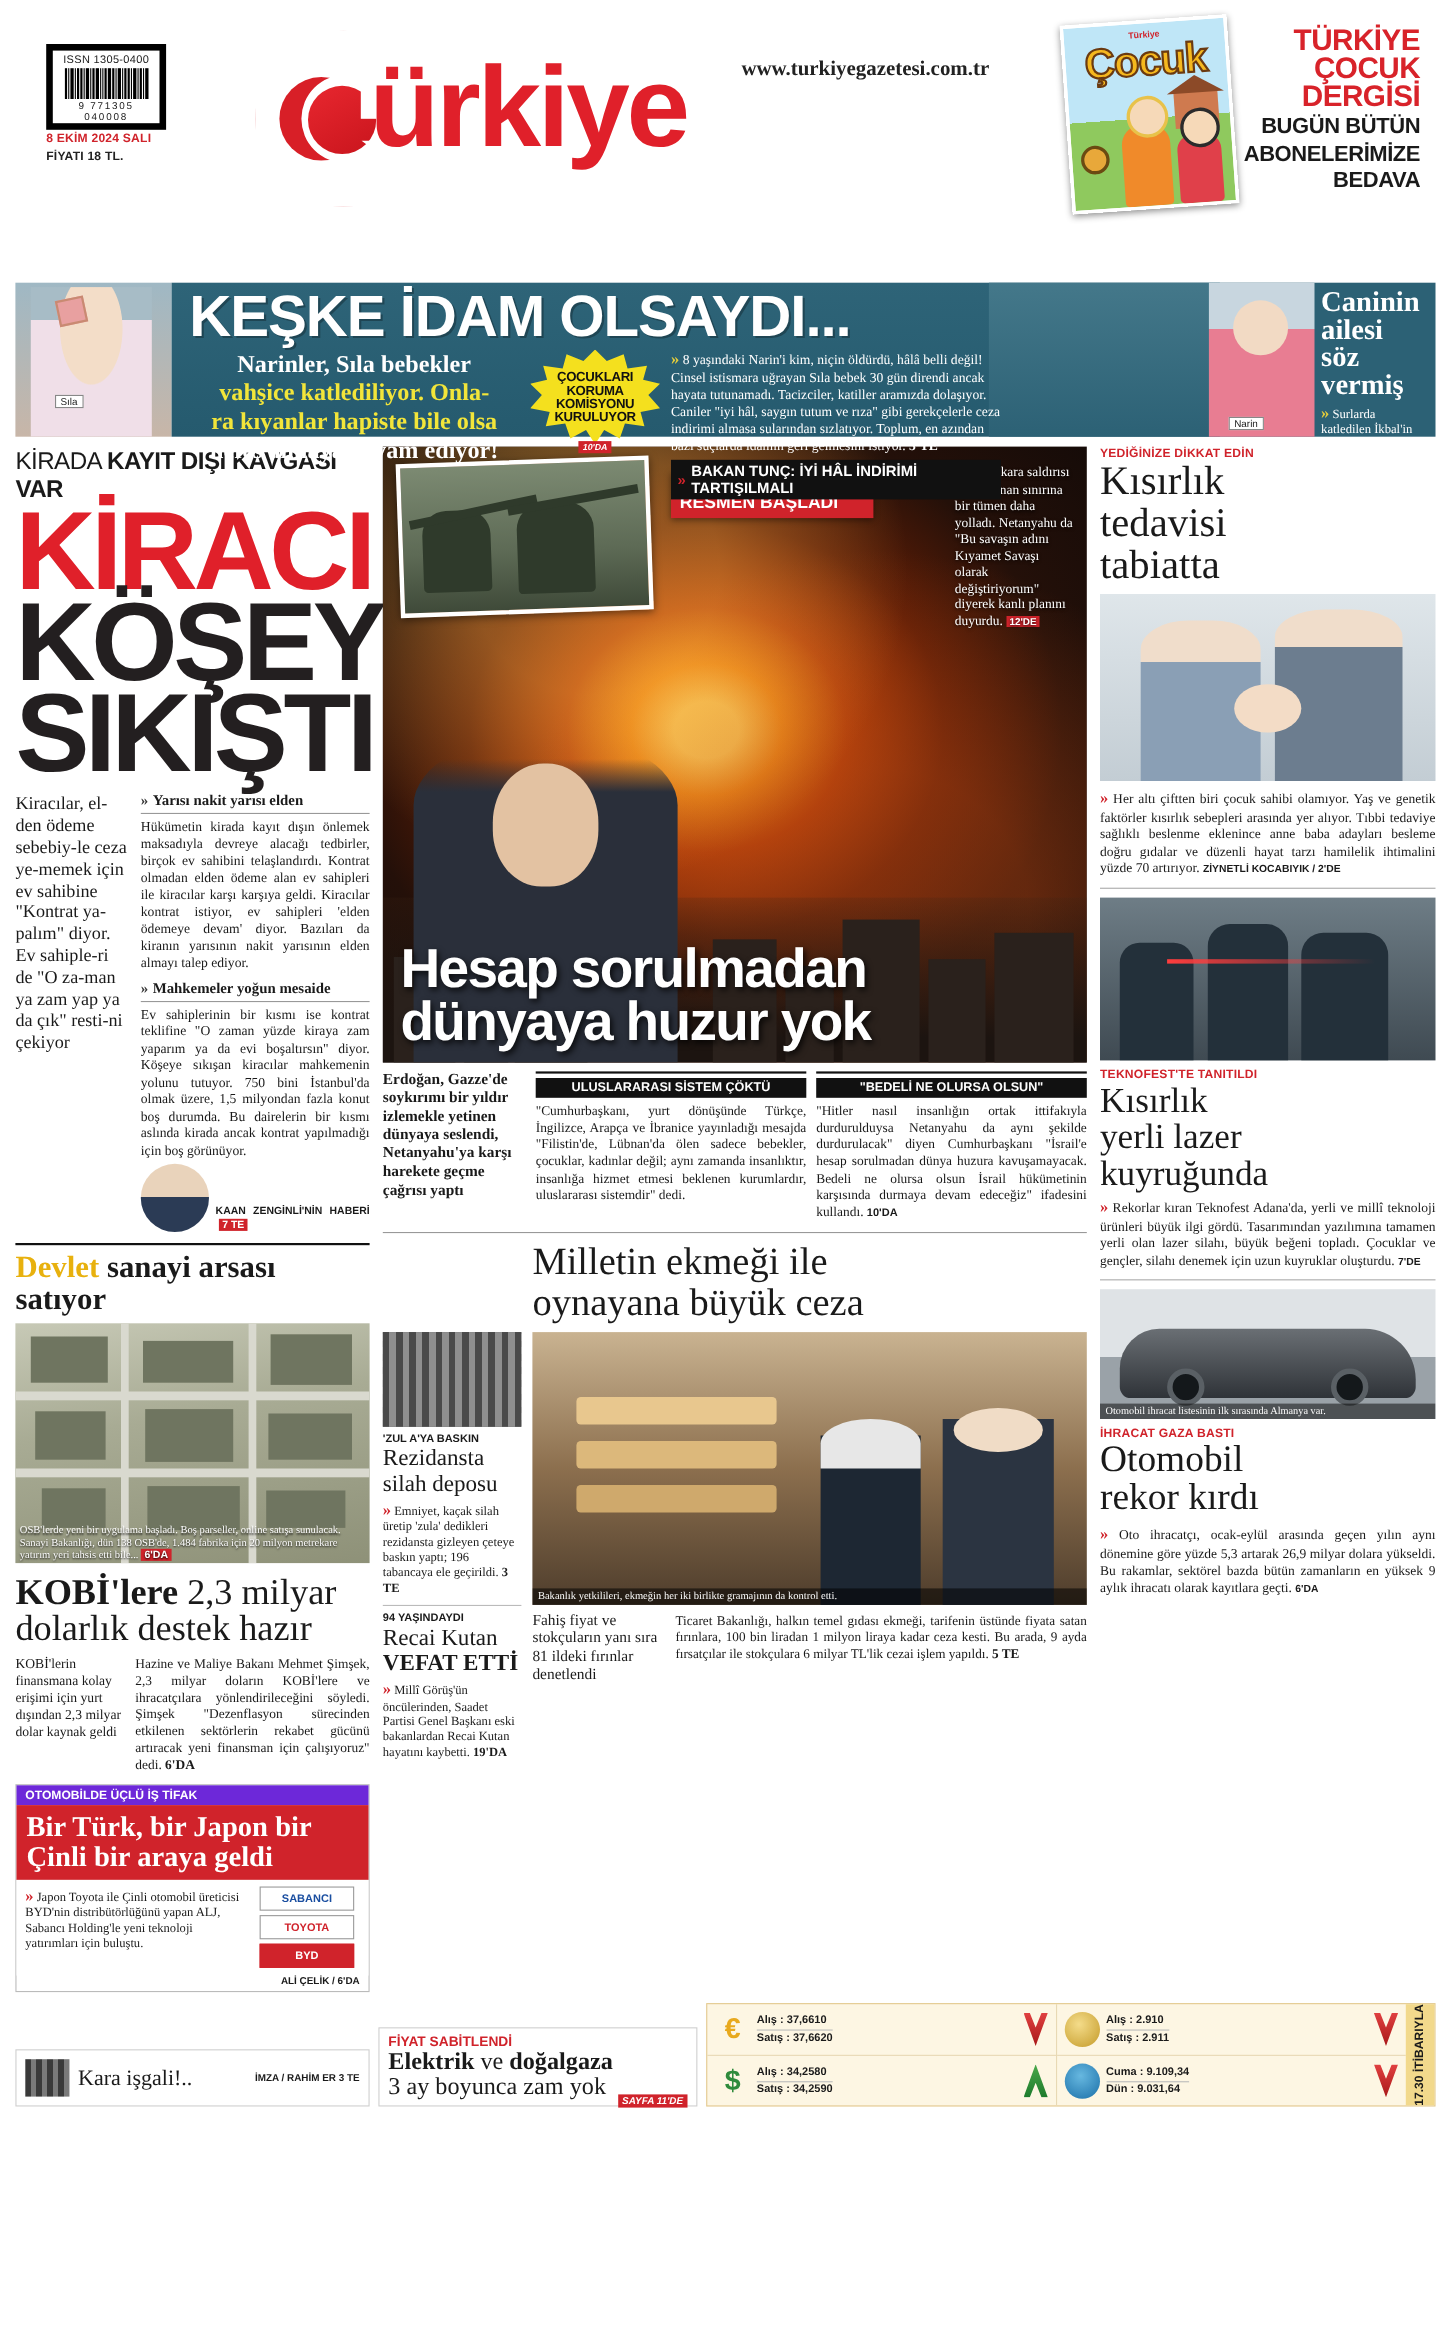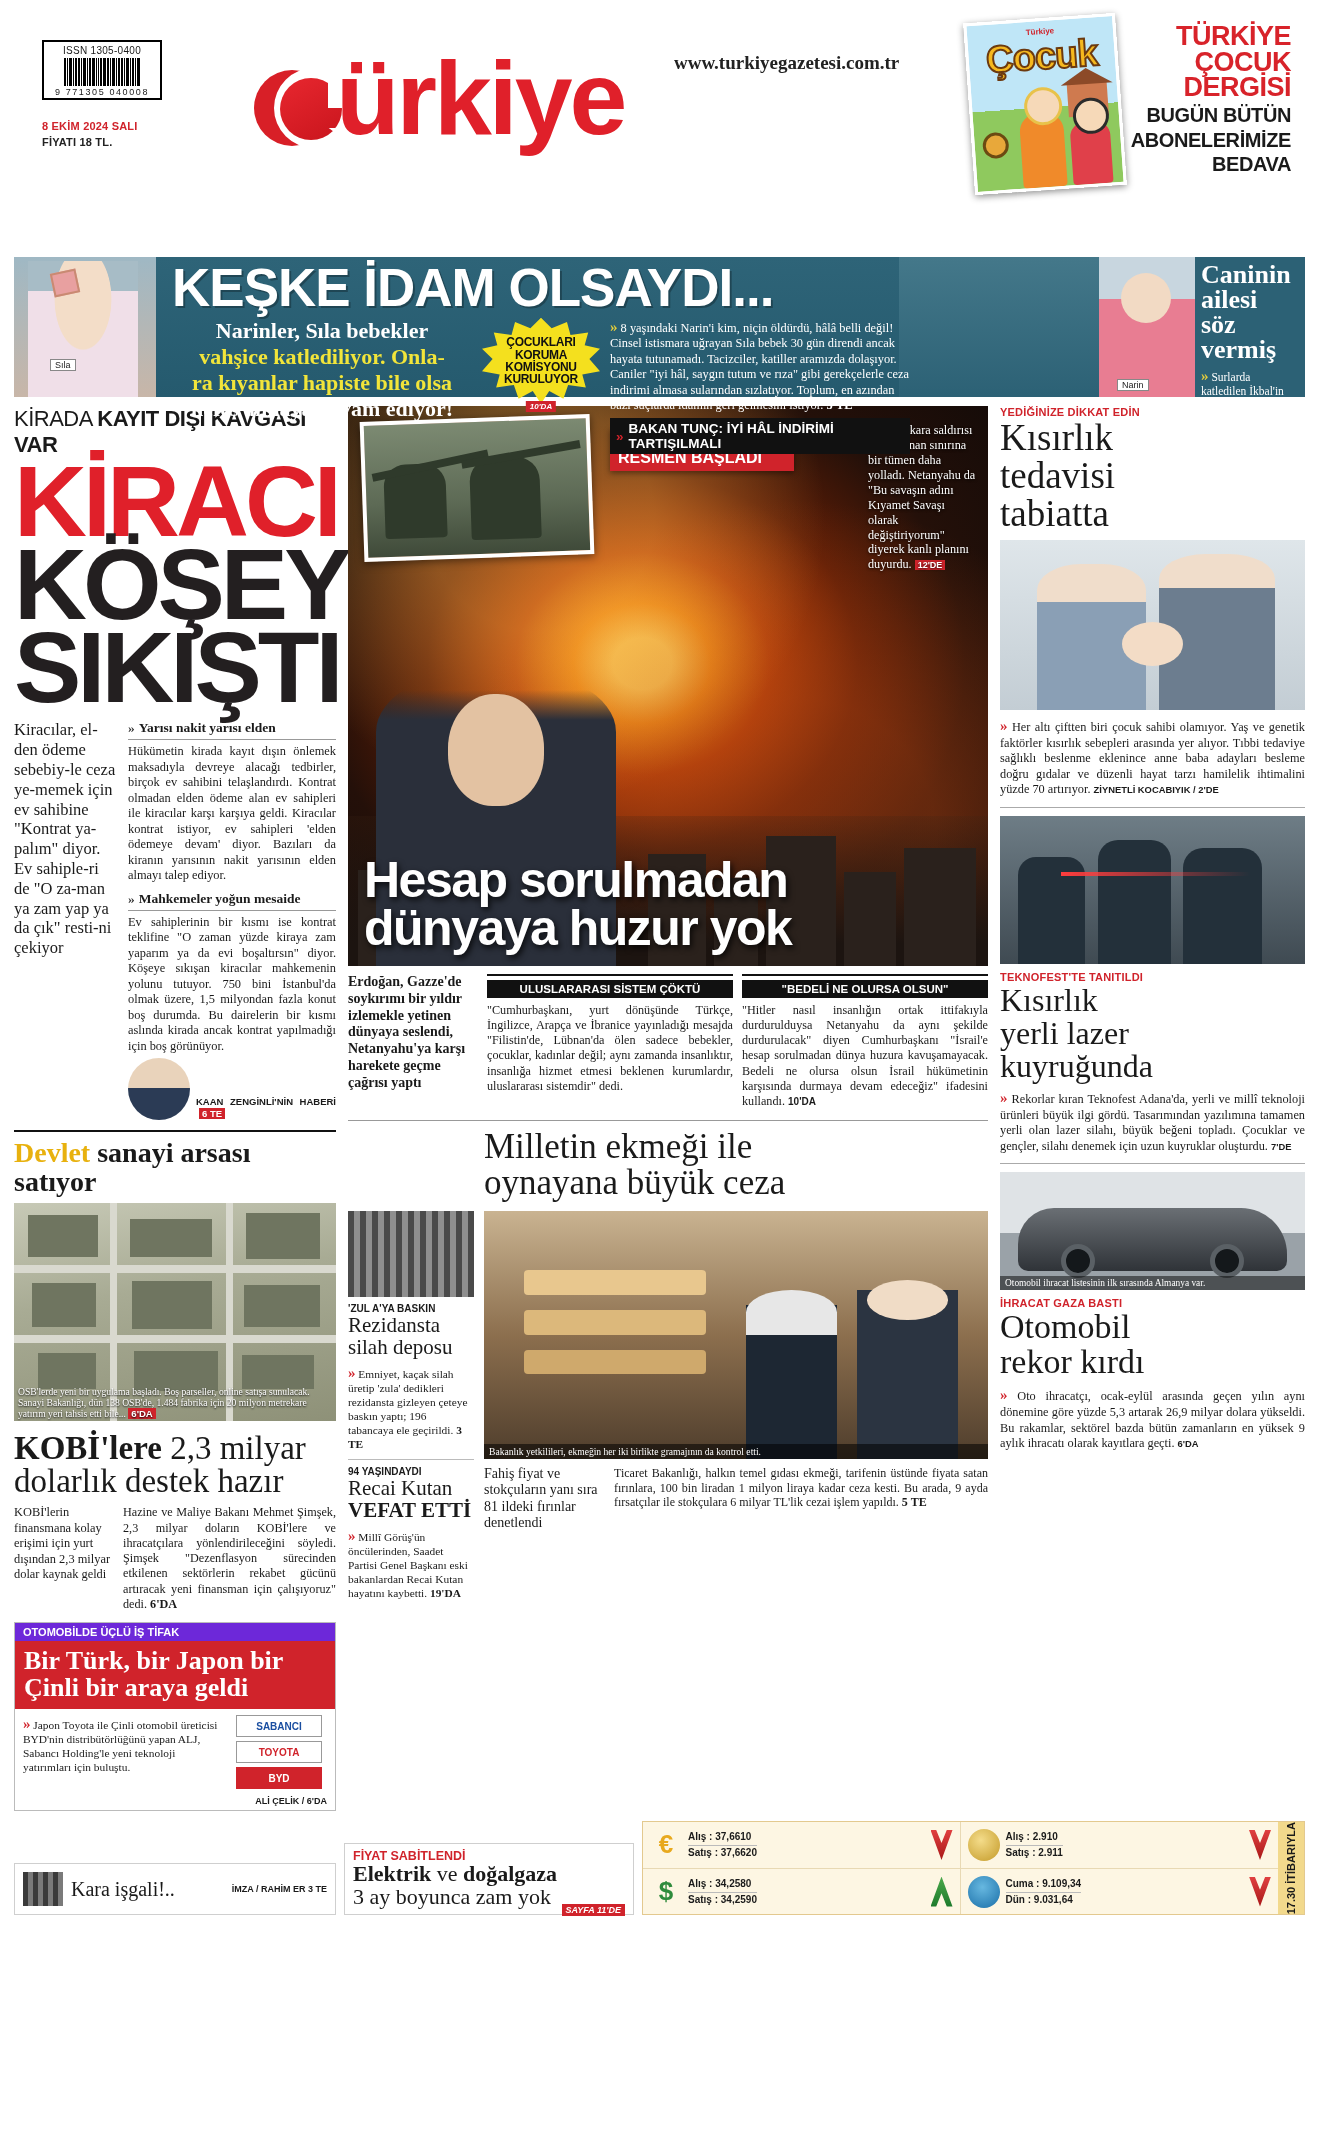--- a/index.html
+++ b/index.html
@@ -10,21 +10,21 @@
     color:#1a1a1a;
     position:relative;
     overflow:hidden;
   }
   .page { width:1319px; height:2130px; position:relative; padding:0 14px; }
 
   
   .masthead { position:relative; height:255px; }
   .issn-box {
     position:absolute; left:28px; top:40px;
-    width:120px; border:2px solid #000000; background:#fff;
+    width:109px; border:6px solid #000000; background:#fff;
     padding:3px 4px 1px; text-align:center;
   }
   .issn-label { font-family:"Liberation Sans",sans-serif; font-size:10px; letter-spacing:.3px; }
   .barcode { height:28px; margin:2px 0 1px; display:flex; gap:1px; align-items:stretch; justify-content:center; }
   .barcode i { display:block; background:#000; }
   .issn-digits { font-family:"Liberation Sans",sans-serif; font-size:9px; letter-spacing:1.6px; }
   .date-line { position:absolute; left:28px; top:120px; font-family:"Liberation Sans",sans-serif;
     font-weight:bold; font-size:11px; color:#d0232b; letter-spacing:.2px; }
   .price-line { position:absolute; left:28px; top:136px; font-family:"Liberation Sans",sans-serif;
     font-weight:bold; font-size:11px; color:#222; letter-spacing:.2px; }
@@ -478,21 +478,21 @@
           <p>Hükümetin kirada kayıt dışın önlemek maksadıyla devreye alacağı tedbirler, birçok ev sahibini telaşlandırdı. Kontrat olmadan elden ödeme alan ev sahipleri ile kiracılar karşı karşıya geldi. Kiracılar kontrat istiyor, ev sahipleri 'elden ödemeye devam' diyor. Bazıları da kiranın yarısının nakit yarısının elden almayı talep ediyor.</p>
           <div class="subhead" style="margin-top:7px;">
             <span class="rq">»</span>
             <span>Mahkemeler yoğun mesaide</span>
           </div>
           <p>Ev sahiplerinin bir kısmı ise kontrat teklifine "O zaman yüzde kiraya zam yaparım ya da evi boşaltırsın" diyor. Köşeye sıkışan kiracılar mahkemenin yolunu tutuyor. 750 bini İstanbul'da olmak üzere, 1,5 milyondan fazla konut boş durumda. Bu dairelerin bir kısmı aslında kirada ancak kontrat yapılmadığı için boş görünüyor.</p>
           <div class="byline">
             <div class="head-thumb"></div>
             <div class="byline-txt">
               <span>KAAN ZENGİNLİ'NİN HABERİ</span>
-              <span class="pg">6 TE</span>
+              <span class="pg">7 TE</span>
             </div>
           </div>
         </div>
       </div>
 
       <div class="devlet-box">
         <div class="devlet-h">
           <span class="y">Devlet</span><span> sanayi arsası satıyor</span>
         </div>
         <div class="aerial">

